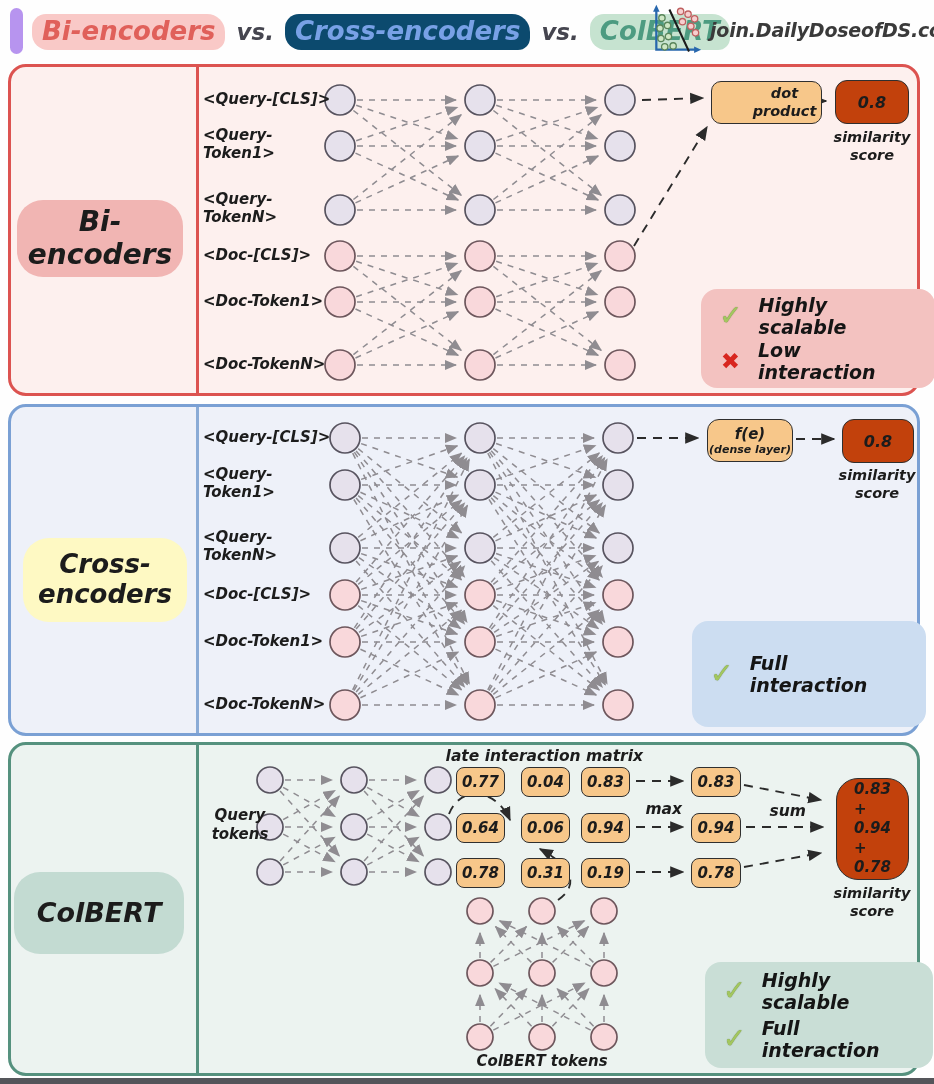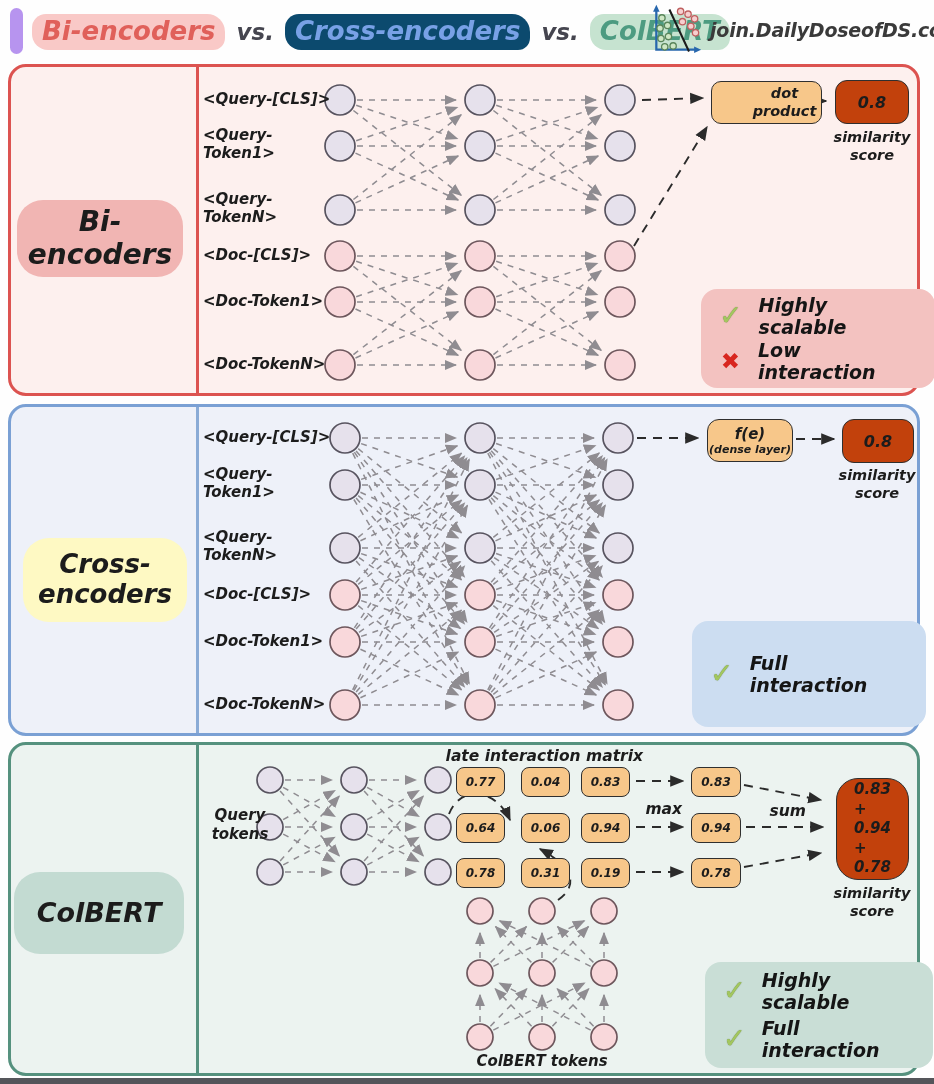--- a/index.html
+++ b/index.html
@@ -39,21 +39,21 @@
        transform:translateY(-55%);color:#1c1c1c;}
 
   
   .vbox{position:absolute;display:flex;flex-direction:column;align-items:center;justify-content:center;
         background:#f7c78a;border:1.6px solid #2f2f2f;border-radius:10px;font-weight:600;text-align:center;}
   .sbox{position:absolute;display:flex;align-items:center;justify-content:center;
         background:#c2410c;border:1.6px solid #2f2f2f;border-radius:12px;font-weight:600;text-align:left;}
   .caption{position:absolute;text-align:center;font-size:14.5px;font-weight:600;line-height:1.25;}
   .pre{white-space:pre-line;}
   .mcell{position:absolute;width:47px;height:28px;display:flex;align-items:center;justify-content:center;
-         background:#f7c78a;border:1.6px solid #2f2f2f;border-radius:8px;font-size:12px;font-weight:600;text-align:right;}
+         background:#f7c78a;border:1.6px solid #2f2f2f;border-radius:8px;font-size:15px;font-weight:600;text-align:right;}
   .oplabel{position:absolute;text-align:right;font-size:15.5px;font-weight:600;}
 
   
   .pros{position:absolute;border-radius:16px;display:flex;flex-direction:column;justify-content:space-evenly;
         padding:4px 16px;box-sizing:border-box;margin-left:11px;}
   .pb1{left:690px;top:289px;width:234px;height:99px;background:#f3c2c0;}
   .pb2{left:681px;top:621px;width:234px;height:106px;background:#ccddf1;}
   .pb3{left:694px;top:962px;width:228px;height:106px;background:#c9ded6;}
   .prow{display:flex;align-items:center;gap:14px;}
   .picon{width:28px;display:inline-block;text-align:center;font-weight:bold;line-height:1;}

